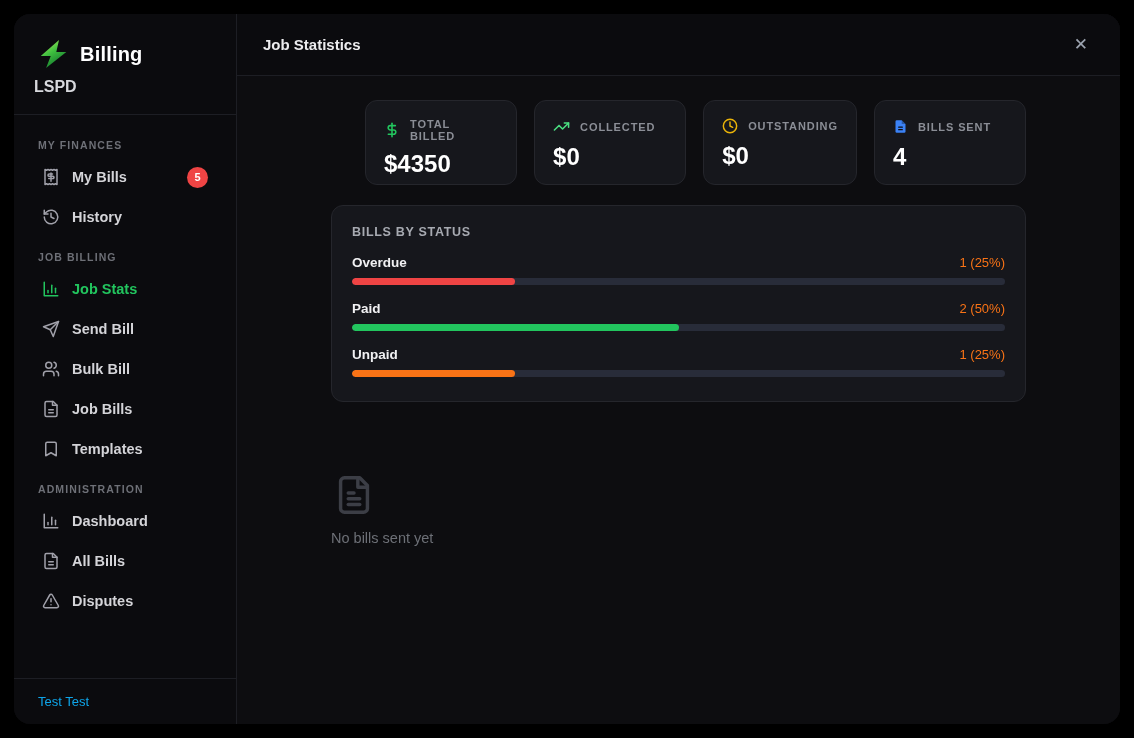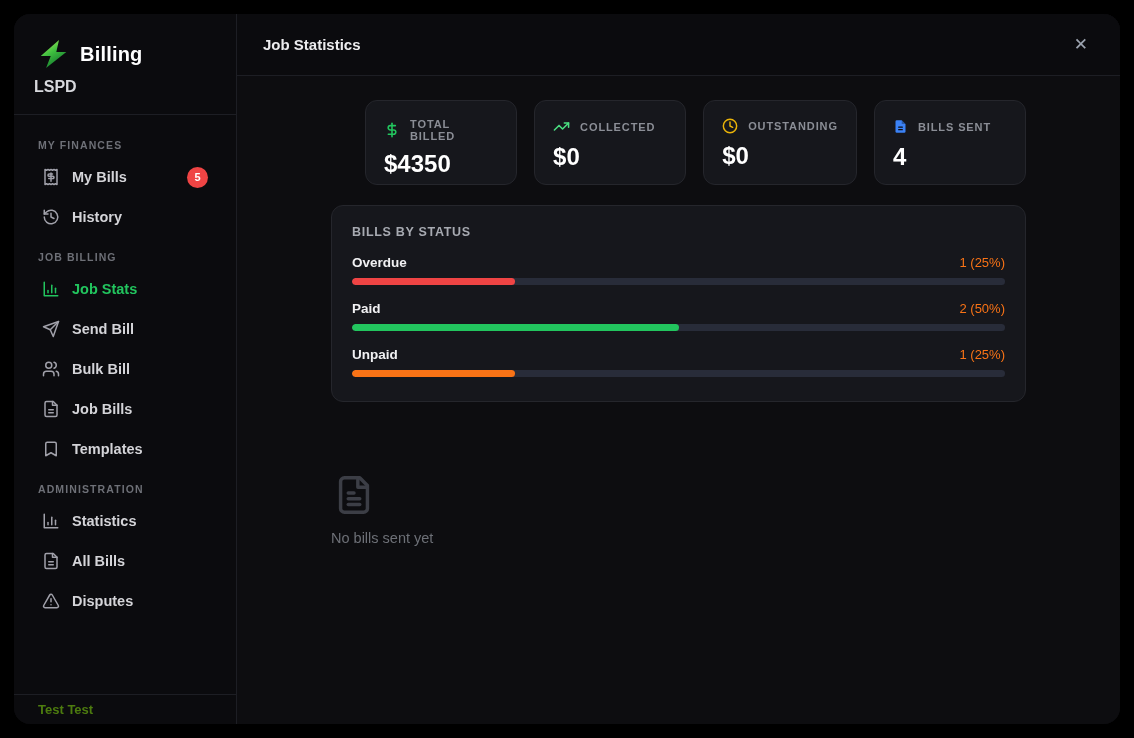--- a/index.html
+++ b/index.html
@@ -19,22 +19,22 @@
   .nav-section-label { color:#6e7077; font-size:10.5px; font-weight:bold;
                        letter-spacing:1.1px; margin:14px 8px 6px 8px; }
   .nav-item { display:flex; align-items:center; gap:12px; padding:0 12px;
               height:40px; border-radius:8px; color:#d4d4d8; font-size:14.5px;
               font-weight:600; cursor:pointer; }
   .nav-item .nav-ic { display:flex; color:#a1a1aa; }
   .nav-item.active, .nav-item.active .nav-ic { color:#22c55e; }
   .badge { margin-left:auto; min-width:21px; height:21px; border-radius:999px;
            display:flex; align-items:center; justify-content:center;
            color:#fff; font-size:11px; font-weight:bold; padding:0 6px; }
-  .sidebar-footer { border-top:1px solid #1d1e24; padding:7px 24px;
-                    color:#4d7c0f; font-size:13px;font-weight:bold; }
+  .sidebar-footer { border-top:1px solid #1d1e24; padding:15px 24px;
+                    color:#0ea5e9; font-size:13px; }
 
   
   .main { flex:1 1 auto; display:flex; flex-direction:column; background:#0d0d10; }
   .main-header { height:62px; flex:0 0 62px; display:flex; align-items:center;
                  padding:0 26px; border-bottom:1px solid #1d1e24; background:#0b0b0e; }
   .main-title { color:#ececee; font-size:15px; font-weight:bold; }
   .close-btn { margin-left:auto; color:#9ca3af; font-size:17px; line-height:1;
                background:none; border:none; cursor:pointer; padding:6px; }
   .content { flex:1; display:flex; justify-content:center; padding-top:24px; }
   .container { width:695px; }
@@ -168,21 +168,21 @@
       <div class="nav-section-label">ADMINISTRATION</div>
       <div class="nav-item">
         <span class="nav-ic">
           <svg width="18" height="18" viewBox="0 0 24 24" fill="none" stroke="currentColor" stroke-width="2" stroke-linecap="round" stroke-linejoin="round">
               <path d="M3 3v18h18"></path>
               <path d="M8 17v-3"></path>
               <path d="M13 17V7"></path>
               <path d="M18 17v-6"></path>
             </svg>
         </span>
-        <span class="nav-label">Statistics</span>
+        <span class="nav-label">Dashboard</span>
       </div>
       <div class="nav-item">
         <span class="nav-ic">
           <svg width="18" height="18" viewBox="0 0 24 24" fill="none" stroke="currentColor" stroke-width="2" stroke-linecap="round" stroke-linejoin="round">
               <path d="M15 2H6a2 2 0 0 0-2 2v16a2 2 0 0 0 2 2h12a2 2 0 0 0 2-2V7Z"></path>
               <path d="M14 2v5h6"></path>
               <path d="M9 13h6"></path>
               <path d="M9 17h6"></path>
             </svg>
         </span>

